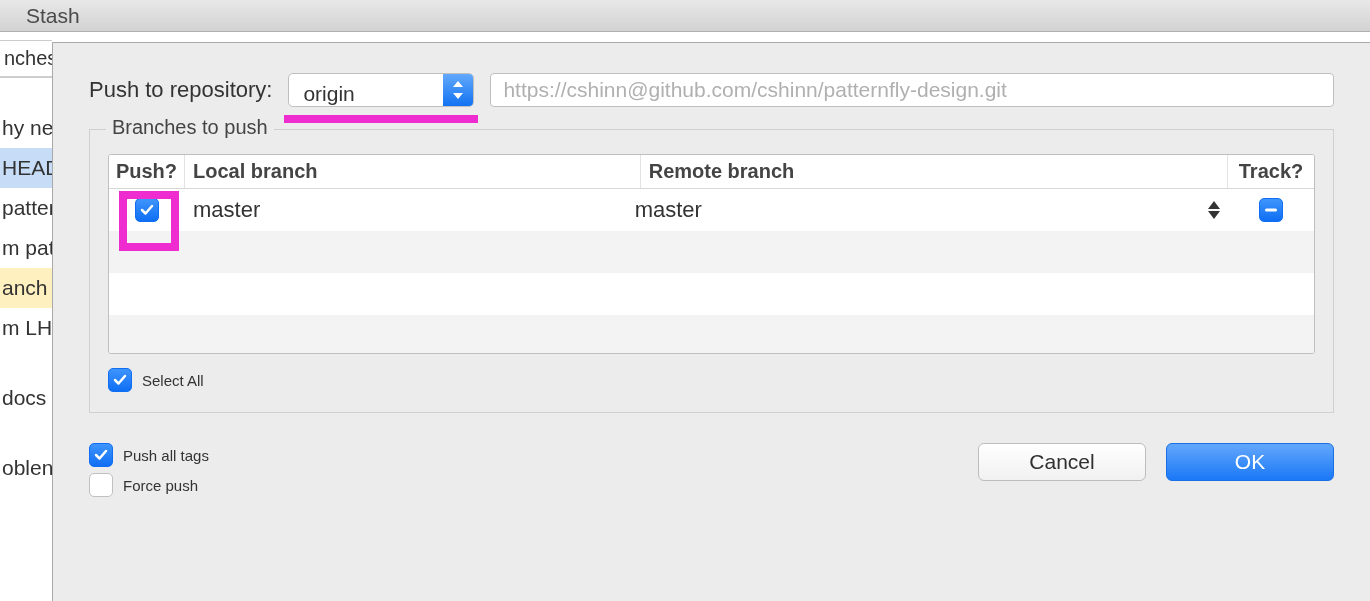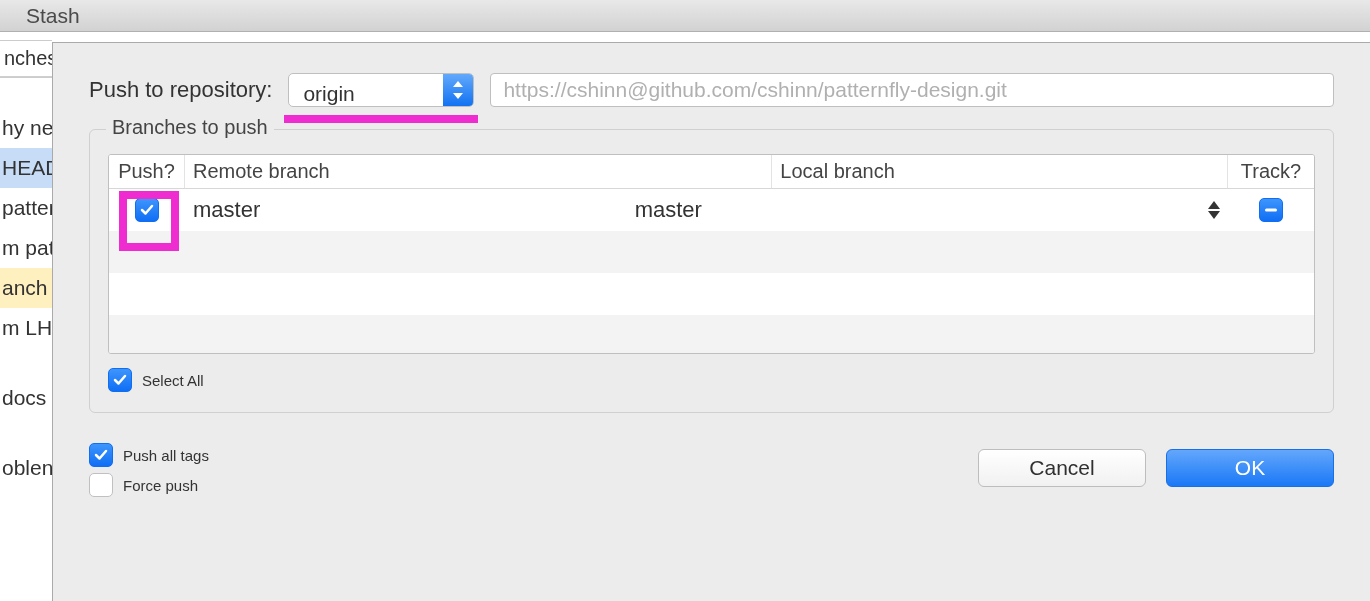--- a/index.html
+++ b/index.html
@@ -117,21 +117,21 @@
       align-items: center;
       padding: 0 12px;
       color: #b0b0b0;
       font-size: 21px;
       white-space: nowrap;
       overflow: hidden;
     }
     .fieldset {
       position: relative;
       border: 1px solid #d0d0d0;
-      border-radius: 6px;
+      border-radius: 0;
       background: #ececec;
       padding: 24px 18px 14px 18px;
       margin-bottom: 24px;
     }
     .legend {
       position: absolute;
       top: -14px;
       left: 16px;
       background: #ececec;
       color: #444;
@@ -152,20 +152,21 @@
       background: #fff;
       border-bottom: 1px solid #d7d7d7;
     }
     .th {
       border-right: 1px solid #e3e3e3;
       display: flex;
       align-items: center;
       padding: 11px 8px;
       color: #444;
       font-size: 20px;
+      font-weight: bold;
     }
     .col-push { width: 76px; justify-content: center; }
     .col-local { flex: 1; }
     .col-remote { flex: 1.3; }
     .col-track { width: 86px; justify-content: center; border-right: none; }
     .tbody { }
     .tr {
       display: flex;
       height: 42px;
       align-items: stretch;
@@ -238,21 +239,21 @@
       margin: 6px 0;
     }
     .bottom-area {
       display: flex;
       justify-content: space-between;
       align-items: flex-start;
     }
     .btn-row {
       display: flex;
       gap: 20px;
-      margin-top: 12px;
+      margin-top: 6px;
     }
     .btn {
       min-width: 168px;
       height: 38px;
       border-radius: 6px;
       font-size: 21px;
       display: inline-flex;
       align-items: center;
       justify-content: center;
       border: 1px solid #bdbdbd;
@@ -307,22 +308,22 @@
       <span>https://cshinn@github.com/cshinn/patternfly-design.git</span>
     </div>
   </div>
 
   <div class="fieldset">
     <div class="legend">Branches to push</div>
 
     <div class="table" style="position:relative;">
       <div class="thead">
         <div class="th col-push">Push?</div>
+        <div class="th col-local">Local branch</div>
         <div class="th col-remote">Remote branch</div>
-        <div class="th col-local">Local branch</div>
         <div class="th col-track">Track?</div>
       </div>
       <div class="tbody">
         <div class="tr">
           <div class="td col-push" style="justify-content:center;">
             <span class="checkbox checked">
               <svg viewBox="0 0 16 16">
                   <path d="M3 8 L6.5 11.5 L13 4" stroke="#fff" stroke-width="2.5" fill="none" stroke-linecap="round" stroke-linejoin="round"></path>
                 </svg>
             </span>

